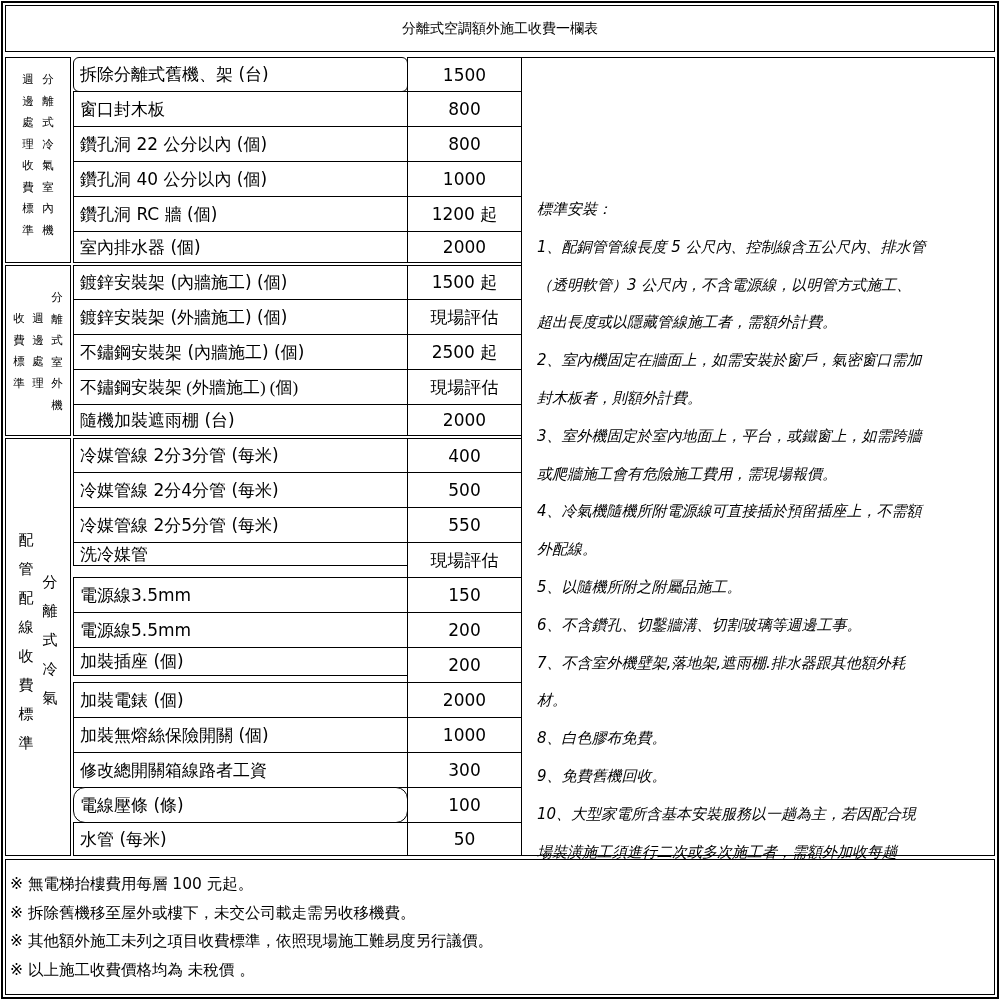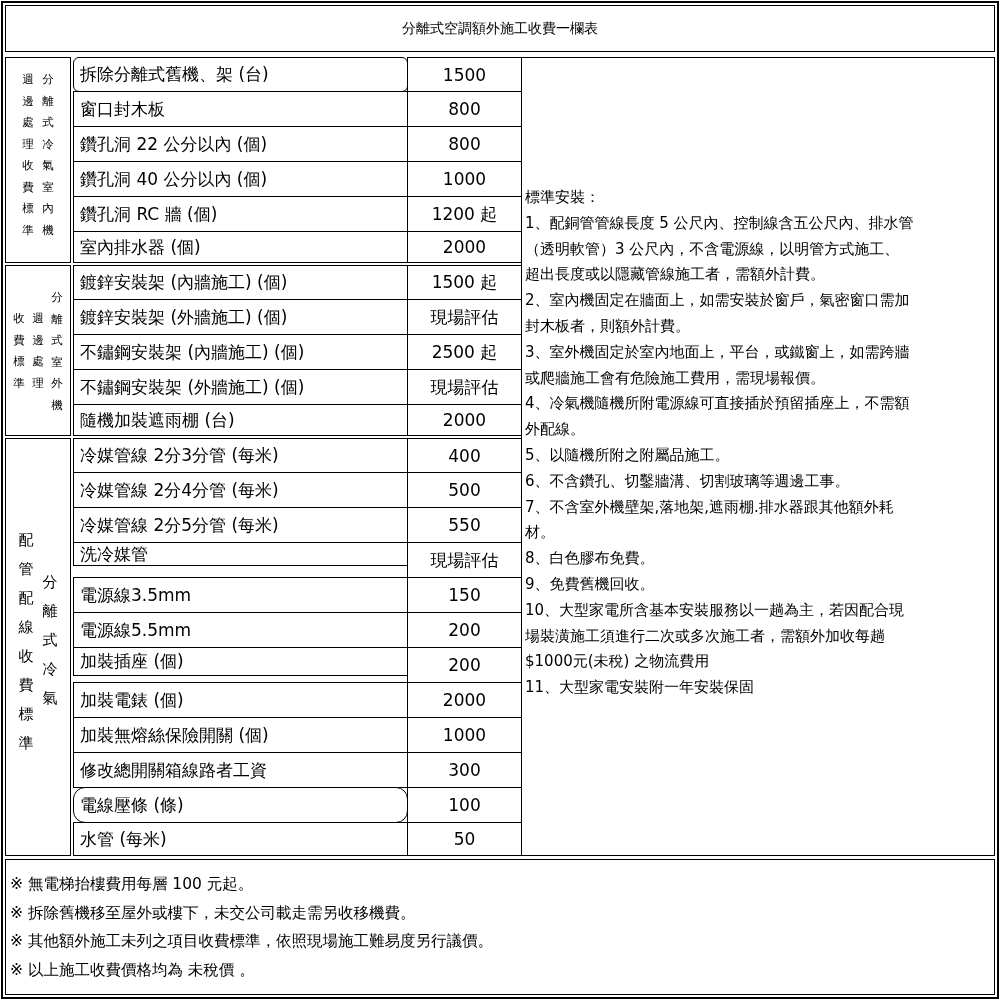--- a/index.html
+++ b/index.html
@@ -16,21 +16,21 @@
 
   .group-label { font-size: 11.5px; line-height: 21px; display: flex; justify-content: center; align-items: center; }
   .vcol { display: flex; flex-direction: column; align-items: center; width: 16px; }
   .vcol span { display: block; line-height: 21.5px; }
 
   .item { font-size: 17px; padding-left: 6px; display: flex; align-items: center; white-space: nowrap; }
   .price { font-size: 17px; display: flex; align-items: center; justify-content: center; white-space: nowrap; }
 
   .notes-box { left: 521px; top: 57px; width: 474px; height: 799px; }
   .notes { position: absolute; left: 3px; top: 127px; width: 470px; font-size: 15px; line-height: 25.8px; }
-  .notes p { margin: 0; }
+  .notes p { margin: 12px; font-style: italic; }
 
   .footer { left: 5px; top: 859px; width: 990px; height: 136px; padding: 10px 0 0 4px; font-size: 15.5px; line-height: 28.5px; }
 </style>
 </head>
 <body>
 
 <div class="frame"></div>
 
 <div class="cell title">分離式空調額外施工收費一欄表</div>
 
@@ -96,21 +96,21 @@
     </div>
   </div>
 </div>
 
 <div class="cell item" style="left:73px;top:265px;width:335px;height:35px;">鍍鋅安裝架 (內牆施工) (個)</div>
 <div class="cell price" style="left:407px;top:265px;width:115px;height:35px;">1500 起</div>
 <div class="cell item" style="left:73px;top:299px;width:335px;height:36px;">鍍鋅安裝架 (外牆施工) (個)</div>
 <div class="cell price" style="left:407px;top:299px;width:115px;height:36px;">現場評估</div>
 <div class="cell item" style="left:73px;top:334px;width:335px;height:36px;">不鏽鋼安裝架 (內牆施工) (個)</div>
 <div class="cell price" style="left:407px;top:334px;width:115px;height:36px;">2500 起</div>
-<div class="cell item" style="left:73px;top:369px;width:335px;height:36px;">不鏽鋼安裝架 (外牆施工) (個)</div>
+<div class="cell item" style="left:73px;top:369px;width:335px;height:36px;font-family:Liberation Serif, serif;">不鏽鋼安裝架 (外牆施工) (個)</div>
 <div class="cell price" style="left:407px;top:369px;width:115px;height:36px;">現場評估</div>
 <div class="cell item" style="left:73px;top:404px;width:335px;height:32px;">隨機加裝遮雨棚 (台)</div>
 <div class="cell price" style="left:407px;top:404px;width:115px;height:32px;">2000</div>
 
 <div class="cell group-label" style="left:5px;top:438px;width:66px;height:418px;font-size:15px;">
   <div style="display:flex;gap:6px;align-items:flex-start;margin-top:-10px;">
     <div class="vcol" style="width:18px;">
       <span style="line-height:29px">配</span>
         <span style="line-height:29px">管</span>
         <span style="line-height:29px">配</span>

